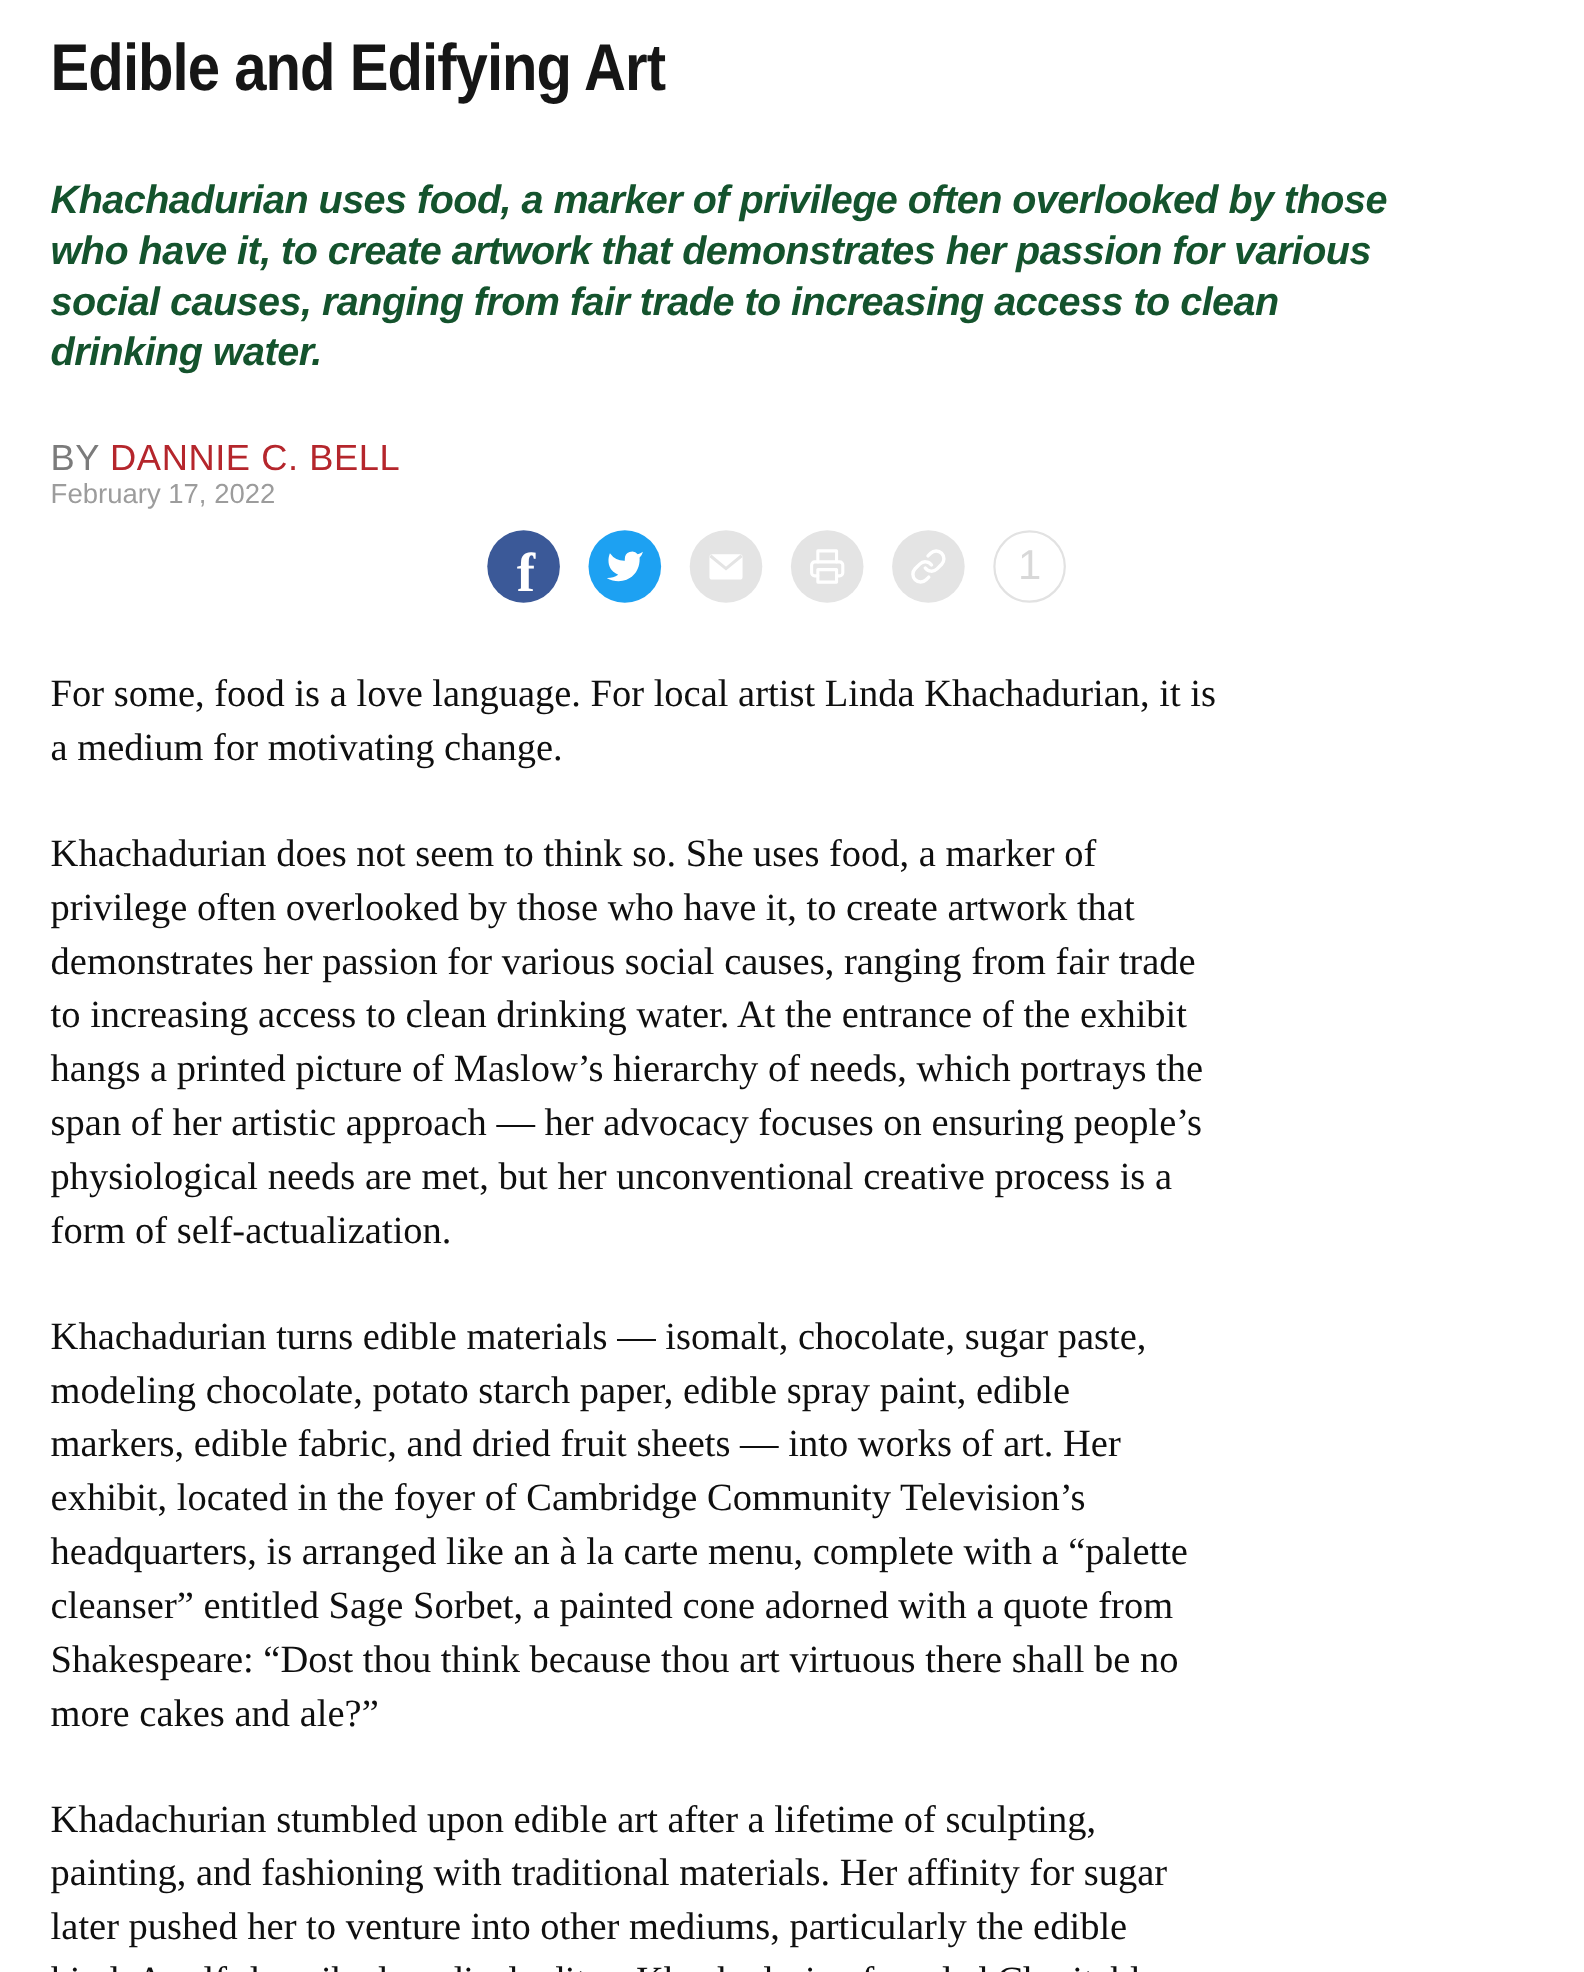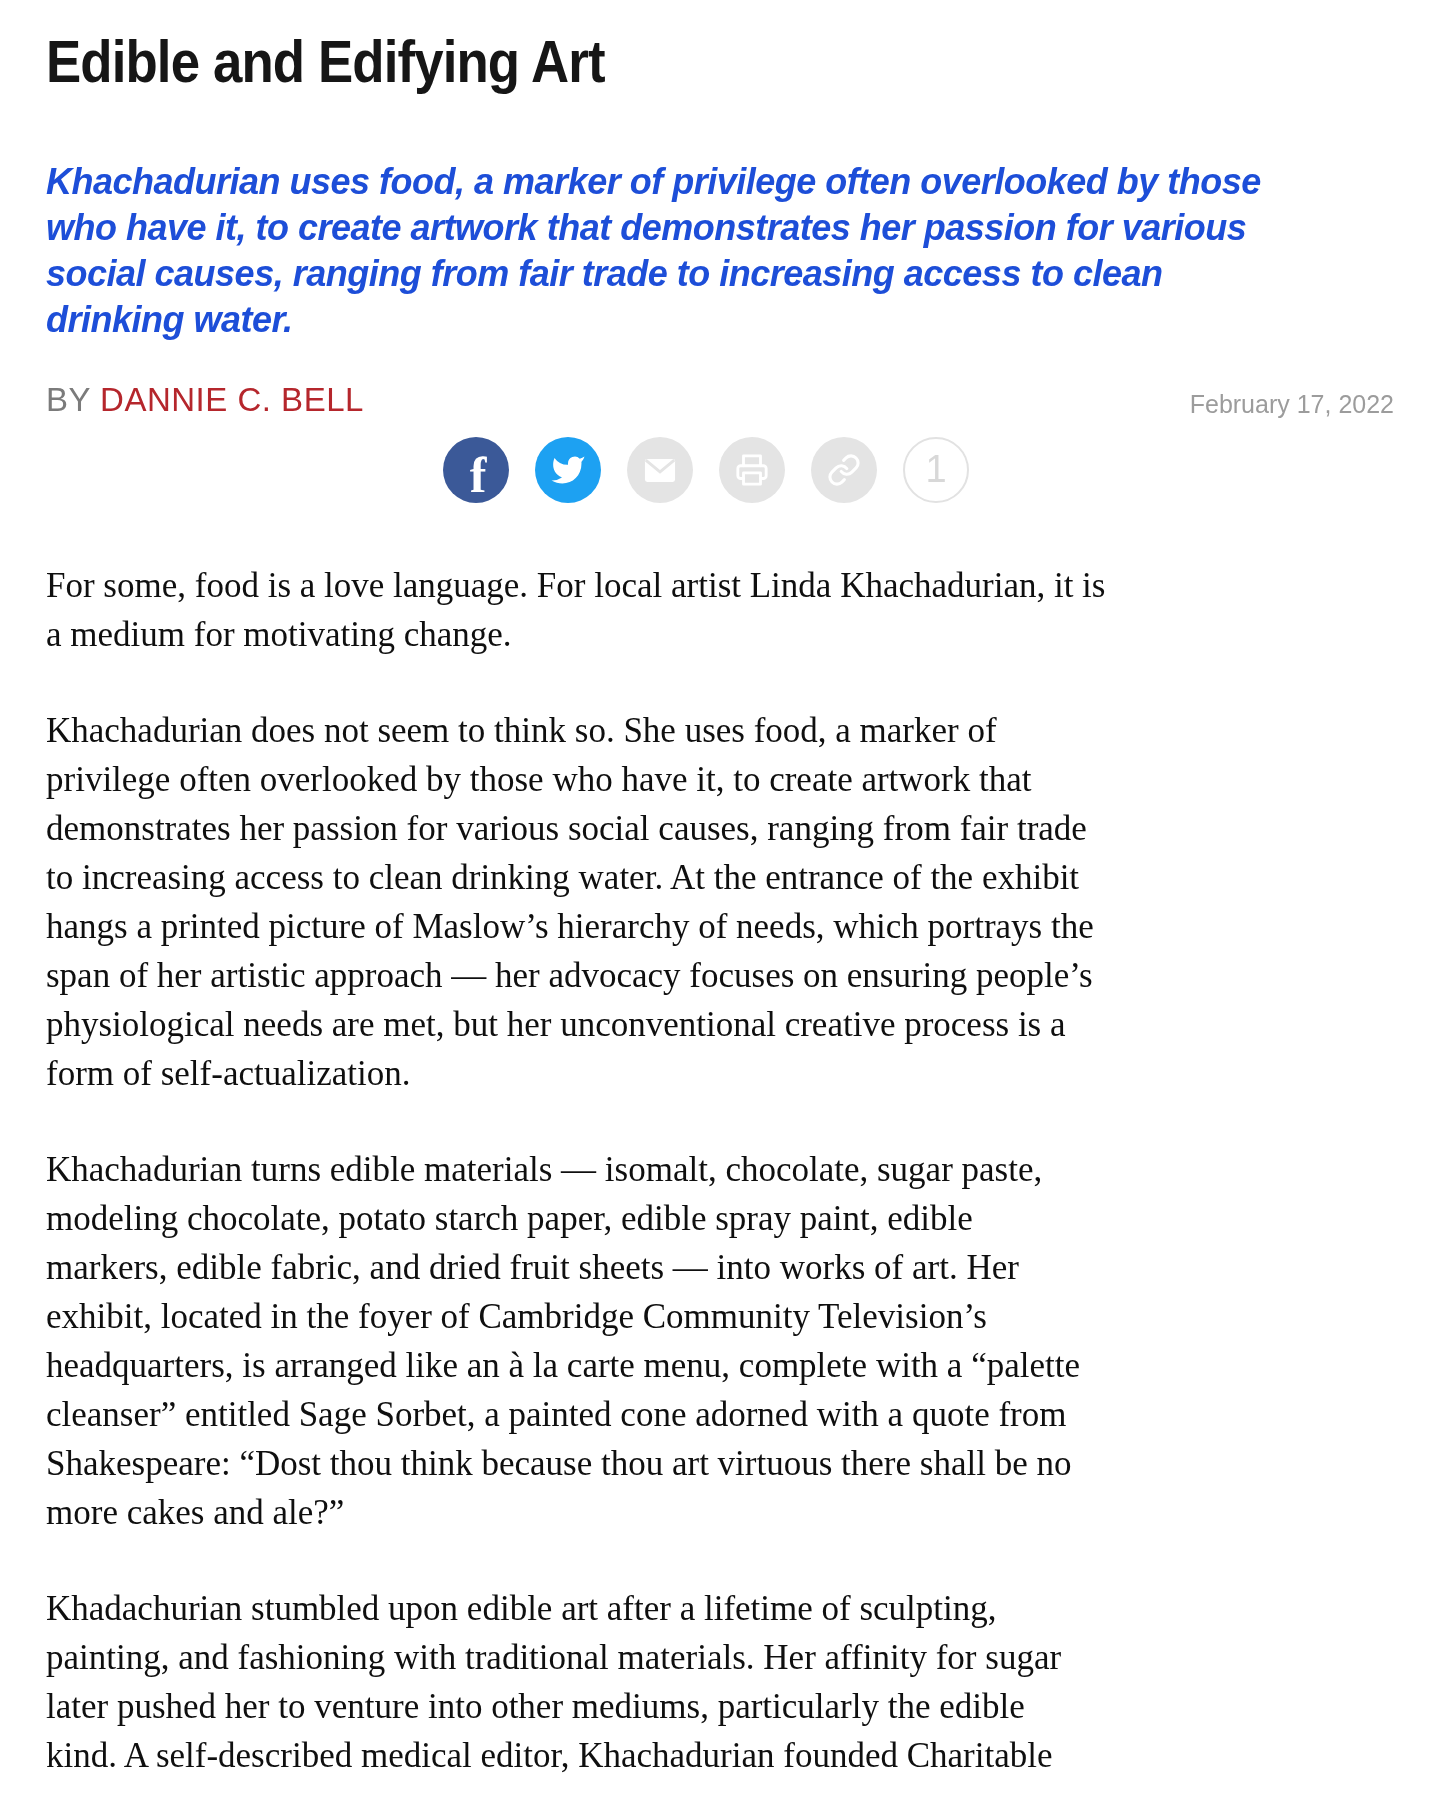--- a/index.html
+++ b/index.html
@@ -22,36 +22,37 @@
   }
   h1.article-title .title-inner {
     display: inline-block;
     transform: scaleX(0.88);
     transform-origin: 0 50%;
     letter-spacing: -1px;
   }
 
   
   .deck {
-    margin: 0 0 38px 0;
+    margin: 0 0 54px 0;
     font-style: italic;
     font-weight: 700;
     font-size: 36px;
     line-height: 46px;
-    color: #1d4ed8;
+    color: #14532d;
     white-space: pre-line;
     letter-spacing: -0.5px;
   }
 
   
   .byline-row {
     display: flex;
     justify-content: space-between;
-    align-items: flex-end;
+    align-items: flex-start;
     margin: 0 0 18px 0;
+    flex-direction: column;
   }
   .byline { font-size: 33px; letter-spacing: 0.5px; }
   .byline .by { color: #7b7b7b; }
   .byline .author { color: #b5262c; text-decoration: none; cursor: pointer; }
   .pub-date { font-size: 25px; color: #9c9c9c; }
 
   
   .share-row {
     display: flex;
     justify-content: center;

